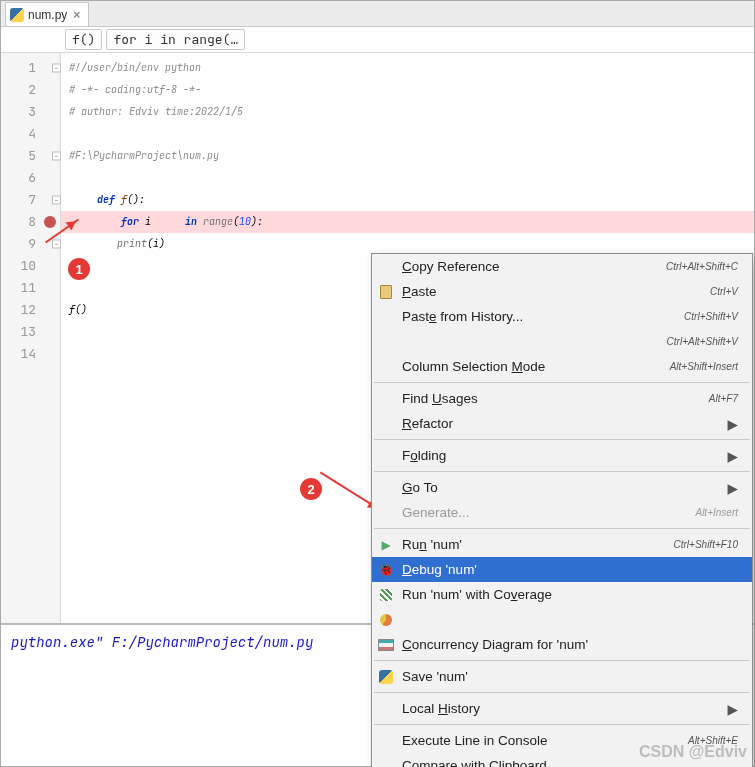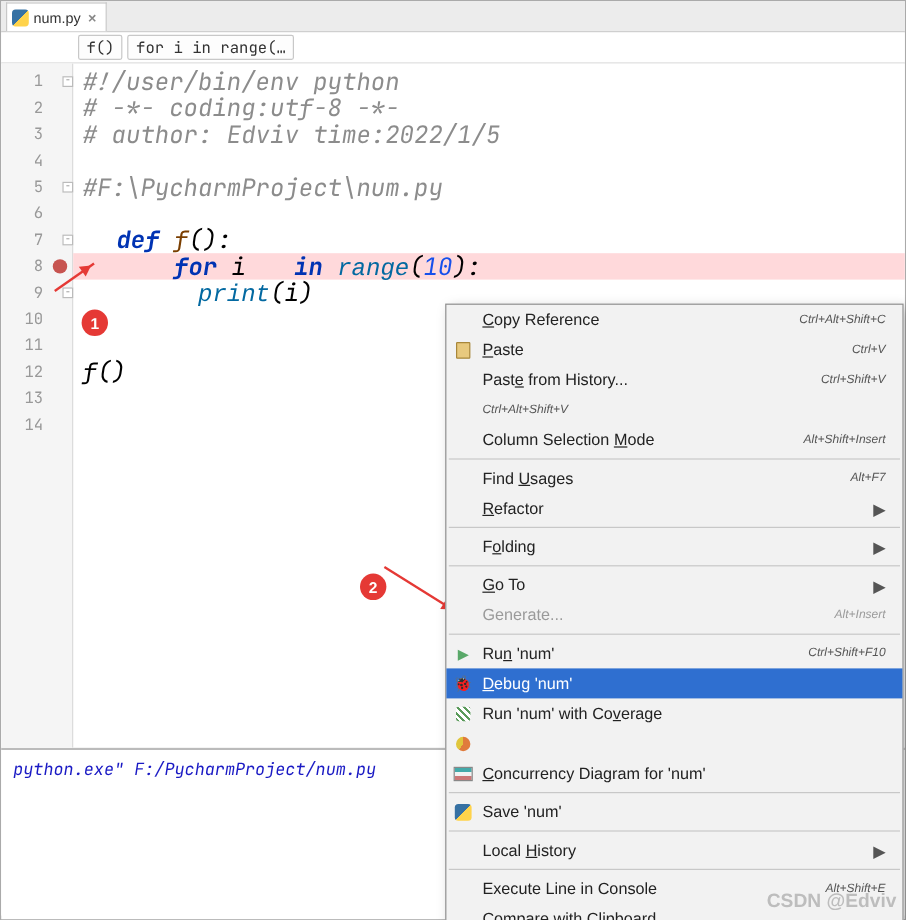--- a/index.html
+++ b/index.html
@@ -88,34 +88,34 @@
   }
   .fold {
     position:absolute;
     right:-1px; top:50%; transform:translateY(-50%);
     width:9px;height:9px;border:1px solid #bbb;background:#fff;font-size:8px;
     line-height:7px;text-align:center;color:#888;
   }
   .code {
     flex:1;
     font-family:"JetBrains Mono","Consolas",monospace;
-    font-size:20px;
+    font-size:10px;
     font-style:italic;
     padding-top:4px;
     padding-left:8px;
     position:relative;
   }
   .cline { height:22px; line-height:22px; white-space:pre; position:relative;}
   .hl-current {
     position:absolute; left:0; right:0; height:22px;
     background:#ffd9db;
   }
   .kw { color:#0033b3; font-weight:bold;margin-left:28px;}
   .fn { color:#7a3e00;}
-  .bi { color:#0369a1;font-family:Liberation Mono, monospace;}
+  .bi { color:#737373;}
   .num{ color:#1750eb;}
   .cmt{ color:#8c8c8c;}
   .console {
     height:140px;
     border-top:2px solid #bbb;
     background:#fff;
     padding:8px 10px;
     font-family:"JetBrains Mono","Consolas",monospace;
     font-size:14px;
     font-style:italic;
@@ -133,20 +133,21 @@
     font-size:13.5px;
     color:#222;
   }
   .mi {
     display:flex;
     align-items:center;
     height:25px;
     padding:0 14px 0 30px;
     position:relative;
     cursor:default;
+    justify-content:flex-end;
   }
   .mi .lbl { flex:1; }
   .mi .sc { color:#555; font-size:10px;font-style:italic;}
   .mi .arr { color:#555; }
   .mi.sel { background:#2f6fd0; color:#fff;}
   .mi.dis .lbl, .mi.dis .sc { color:#9a9a9a;}
   .sep { height:1px; background:#c8c8c8; margin:3px 2px;}
   .mi u { text-decoration:underline;}
   .mico {
     position:absolute; left:6px; top:50%; transform:translateY(-50%);

